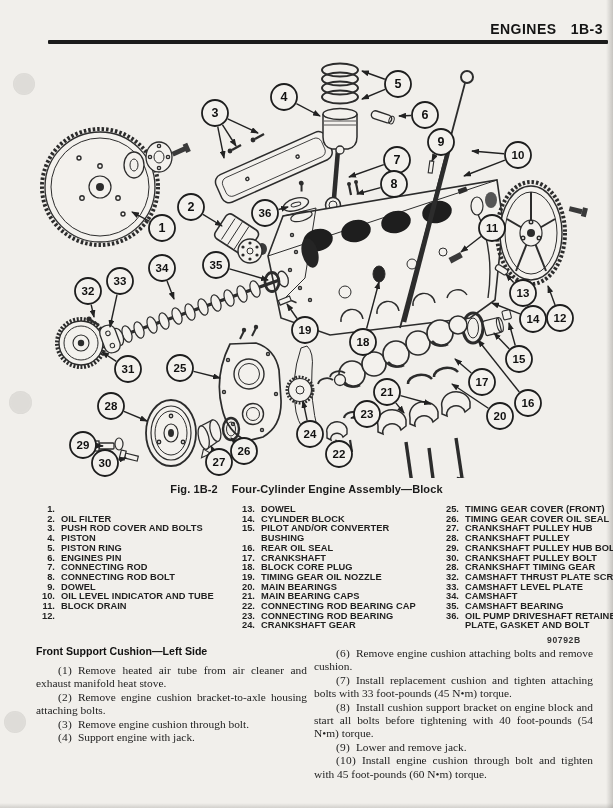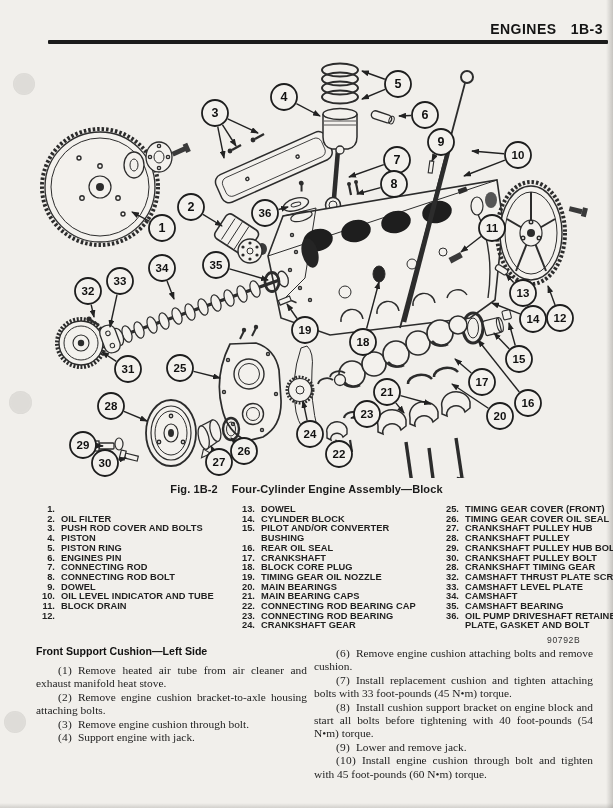--- a/index.html
+++ b/index.html
@@ -33,21 +33,21 @@
 
   .parts{position:absolute;top:505px;color:#1f1f1f;}
   #parts-col-1{left:34px;width:196px;}
   #parts-col-2{left:234px;width:188px;}
   #parts-col-3{left:424px;width:184px;margin-left:14px;}
   .part-row{display:grid;grid-template-columns:21px 1fr;column-gap:6px;
     font-weight:700;font-size:9.3px;line-height:9.7px;letter-spacing:.05px;}
   .part-num{text-align:right;}
   .part-name{white-space:pre;}
   .fig-code{position:absolute;left:547px;top:635px;font-size:8.6px;
-    letter-spacing:.6px;color:#333;font-weight:400;}
+    letter-spacing:.6px;color:#333;font-weight:700;}
 
   .proc-col{position:absolute;color:#1c1c1c;}
   #proc-left{left:36px;top:645px;width:271px;}
   #proc-right{left:314px;top:647px;width:279px;}
   .proc-heading{font-weight:700;font-size:12.3px;letter-spacing:.1px;
     margin:0 0 12px 0;color:#111;}
   .proc-subheading{font-weight:700;font-size:10.6px;margin:0 0 7px 0;color:#111;}
   .step{font-family:"Liberation Serif",serif;font-size:11.4px;line-height:13.4px;
     margin:0;text-align:justify;text-indent:22px;}
   .step .step-num{letter-spacing:.3px;}

